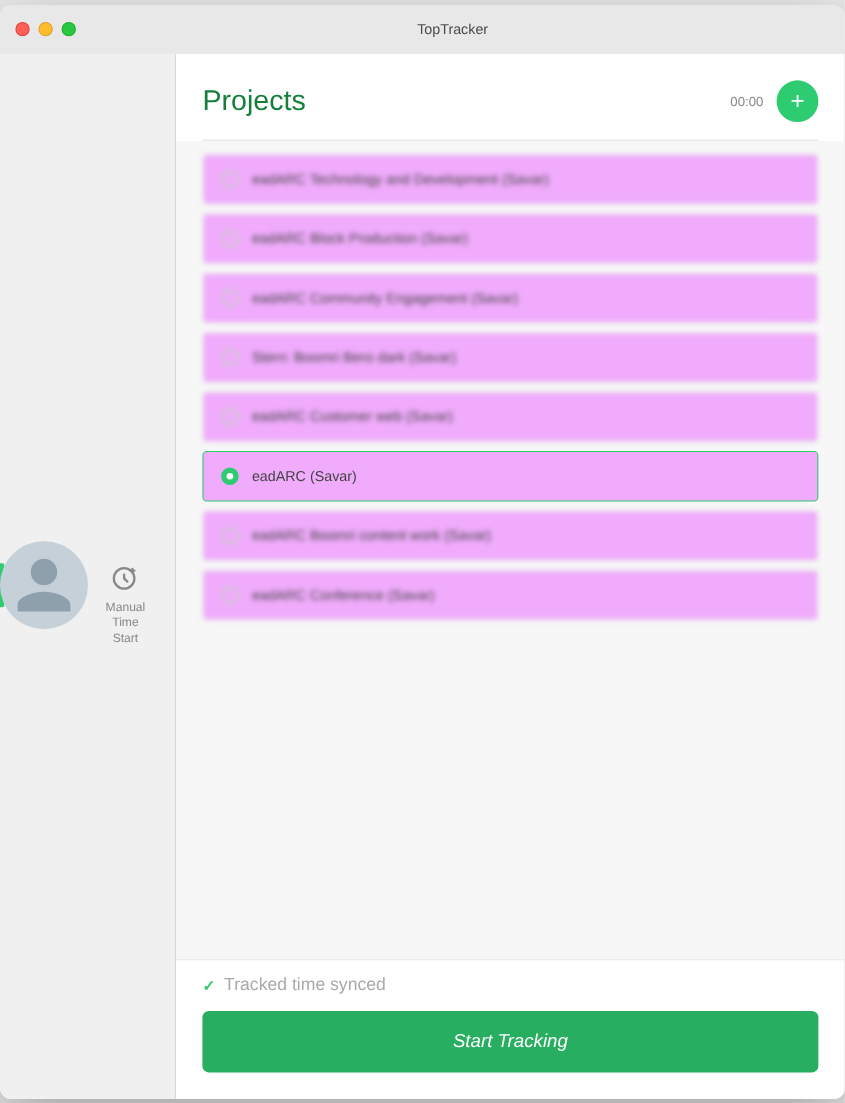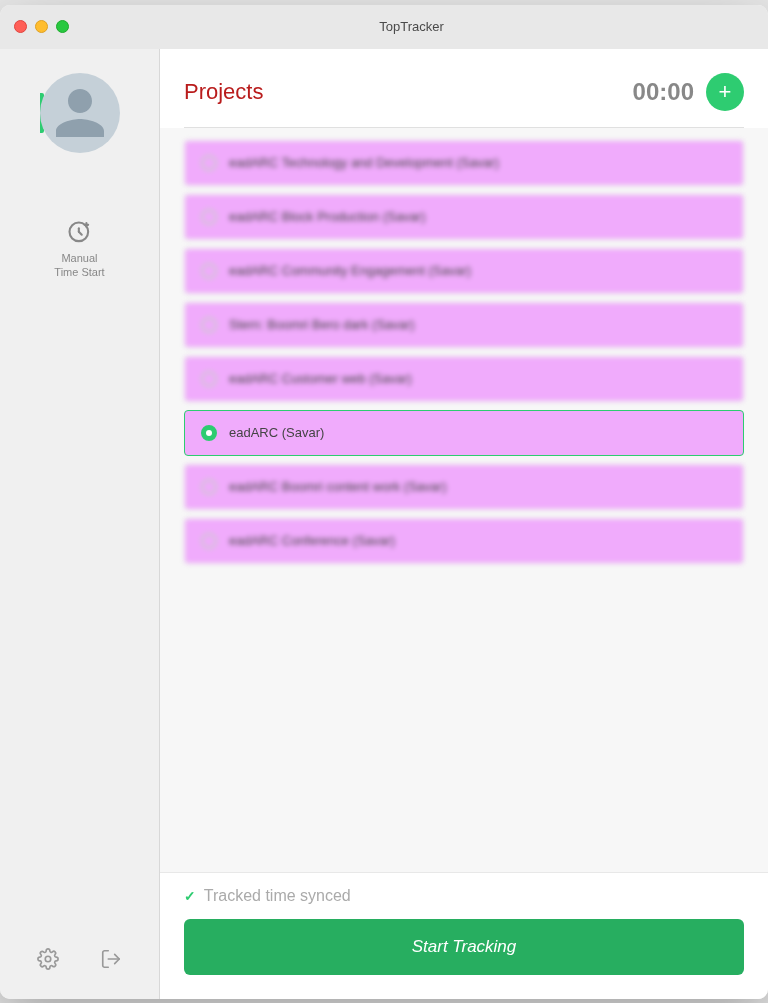--- a/index.html
+++ b/index.html
@@ -69,25 +69,23 @@
       flex: 1;
       overflow: hidden;
     }
 
     
     .sidebar {
       width: 160px;
       background: #f0f0f0;
       border-right: 1px solid #d8d8d8;
       display: flex;
-      flex-direction: column;
       align-items: center;
       padding-top: 24px;
       flex-shrink: 0;
-      gap: 16px;
     }
 
     .avatar-container {
       width: 80px;
       height: 80px;
       border-radius: 50%;
       background: #c5d0d8;
       display: flex;
       align-items: center;
       justify-content: center;
@@ -164,35 +162,35 @@
     
     .content-header {
       display: flex;
       align-items: center;
       justify-content: space-between;
       padding: 24px 24px 16px;
       flex-shrink: 0;
     }
 
     .content-title {
-      font-size: 22px;
+      font-size: 26px;
       font-weight: 400;
-      color: #b91c1c;
+      color: #15803d;
     }
 
     .header-right {
       display: flex;
       align-items: center;
       gap: 12px;
     }
 
     .time-display {
-      font-size: 24px;
+      font-size: 12px;
       color: #888;
-      font-weight: 700;
+      font-weight: 400;
     }
 
     .add-button {
       width: 38px;
       height: 38px;
       border-radius: 50%;
       background: #2ecc71;
       border: none;
       cursor: pointer;
       display: flex;

